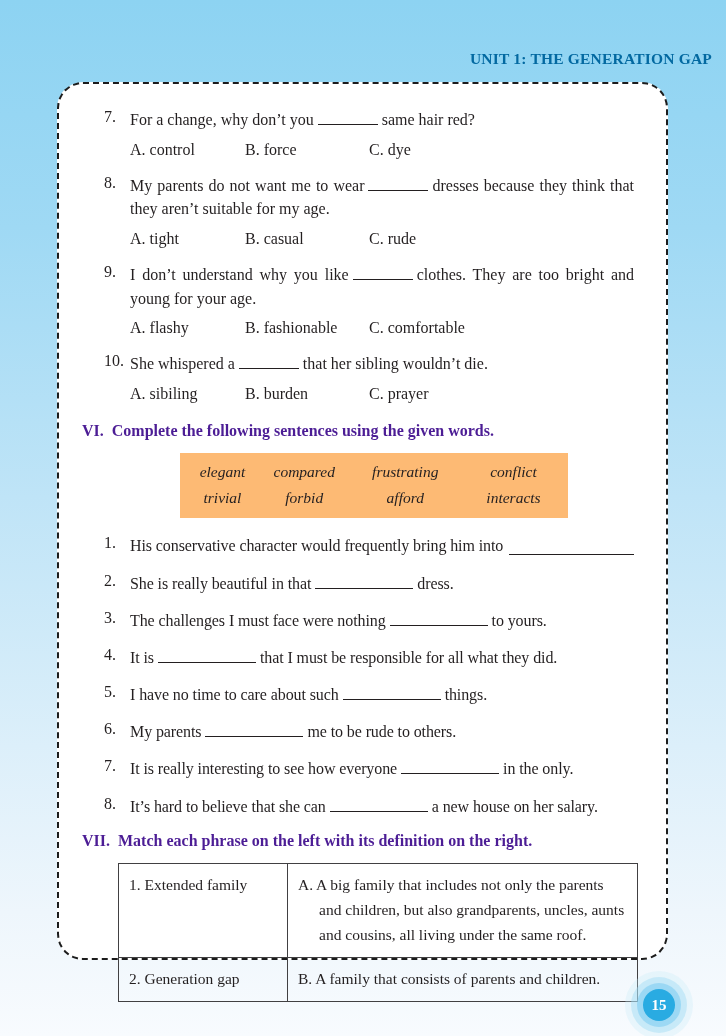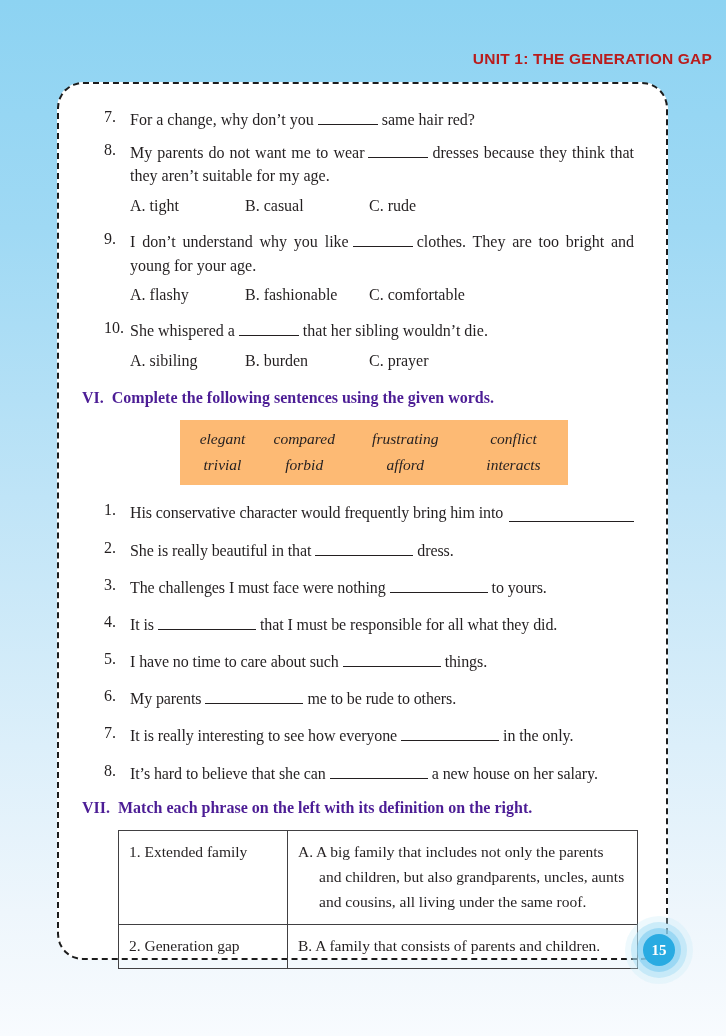--- a/index.html
+++ b/index.html
@@ -6,22 +6,22 @@
   body {
     width:726px; height:1036px;
     position:relative;
     overflow:hidden;
     background:linear-gradient(180deg,#8dd3f2 0%, #9fd9f4 22%, #bfe4f7 48%, #dcefFA 72%, #eef6fc 88%, #f8fbfe 100%);
     font-family:"Liberation Serif", serif;
     color:#231f20;
   }
   .header-title {
     position:absolute; top:50px; right:14px;
-    font-family:Liberation Sans, sans-serif;
-    font-weight:700; font-size:15.5px; color:#b91c1c;
+    font-family:Liberation Serif, serif;
+    font-weight:700; font-size:15.5px; color:#0369a1;
     letter-spacing:0.2px;
   }
   .content-box {
     position:absolute; left:57px; top:82px;
     width:611px; height:878px;
     box-sizing:border-box;
     background:#ffffff;
     border:2px dashed #1c1c1c;
     border-radius:26px;
     padding:24px 32px 0 23px;
@@ -70,40 +70,45 @@
     border-collapse:collapse; margin-top:2px;
   }
   .match-table td {
     border:1.6px solid #414042; vertical-align:top;
     padding:8px 10px 10px 10px; font-size:15.5px; line-height:1.62;
   }
   .match-table td.phrase { width:148px; }
   .match-table td.def span { display:block; padding-left:21px; text-indent:-21px; }
   
   .page-badge {
-    position:absolute; left:643px; top:934px;
+    position:absolute; left:643px; top:989px;
     width:32px; height:32px; border-radius:50%;
     background:#29abe2;
     box-shadow:0 0 0 6px rgba(120,202,240,0.55), 0 0 0 12px rgba(160,219,245,0.45), 0 0 0 18px rgba(200,235,250,0.30);
     color:#ffffff; font-weight:700; font-size:15px;
     display:flex; align-items:center; justify-content:center;
     z-index:5;
   }
 </style>
 </head>
 <body>
 
 <div class="header-title">UNIT 1: THE GENERATION GAP</div>
 
 <div class="content-box">
 
   <div class="q">
     <div class="q-num">7.</div>
     <div class="q-body">
       <div class="q-text"><span>For a change, why don’t you</span><span class="blank blank-sm"></span><span>same hair red?</span></div>
+      <div class="opts">
+        <span class="opt-a">A. control</span>
+        <span class="opt-b">B. force</span>
+        <span class="opt-c">C. dye</span>
+      </div>
     </div>
   </div>
 
   <div class="q">
     <div class="q-num">8.</div>
     <div class="q-body">
       <div class="q-text"><span>My parents do not want me to wear</span><span class="blank blank-sm"></span><span>dresses because they think that they aren’t suitable for my age.</span></div>
       <div class="opts">
         <span class="opt-a">A. tight</span>
         <span class="opt-b">B. casual</span>

